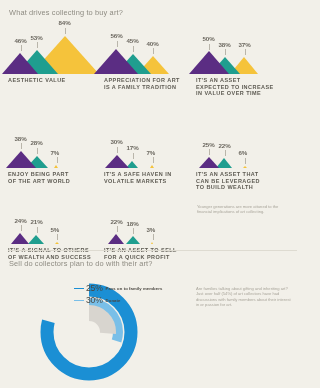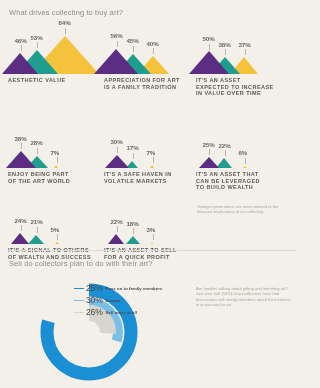--- a/index.html
+++ b/index.html
@@ -226,20 +226,15 @@
     <div class="legend-row">
       <span class="leg-line" style="background: rgb(27, 143, 212);"></span>
       <span class="leg-pct">25%</span>
       <span class="leg-txt">Pass on to family members</span>
     </div>
     <div class="legend-row">
       <span class="leg-line" style="background: rgb(121, 191, 232);"></span>
       <span class="leg-pct">30%</span>
       <span class="leg-txt">Donate</span>
     </div>
-    <div class="legend-row">
-      <span class="leg-line" style="background: rgb(216, 213, 207);"></span>
-      <span class="leg-pct">26%</span>
-      <span class="leg-txt">Sell most or all</span>
-    </div>
   </div>
 
 <div id="donut-note">Are families talking about gifting and inheriting art? Just over half (54%) of art collectors have had discussions with family members about their interest in or passion for art.</div>
 
 </body></html>

